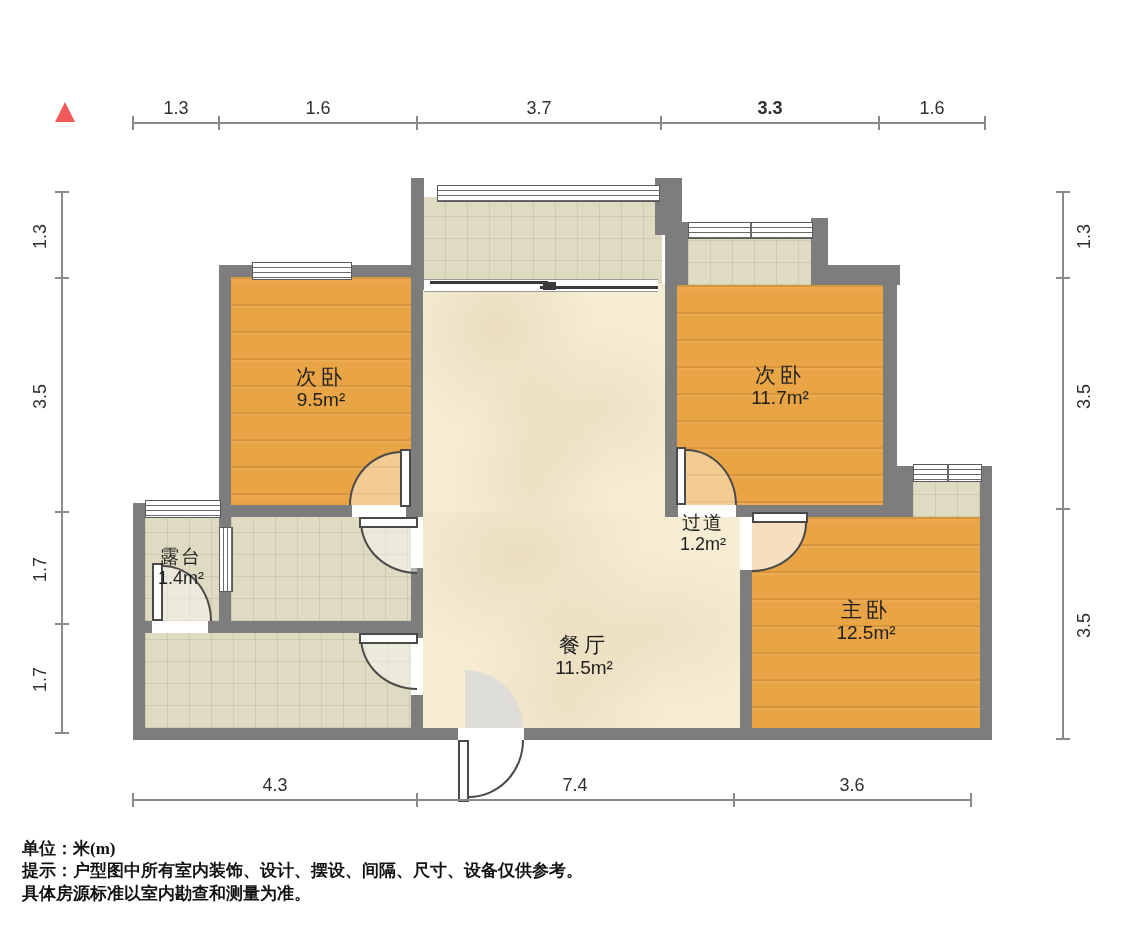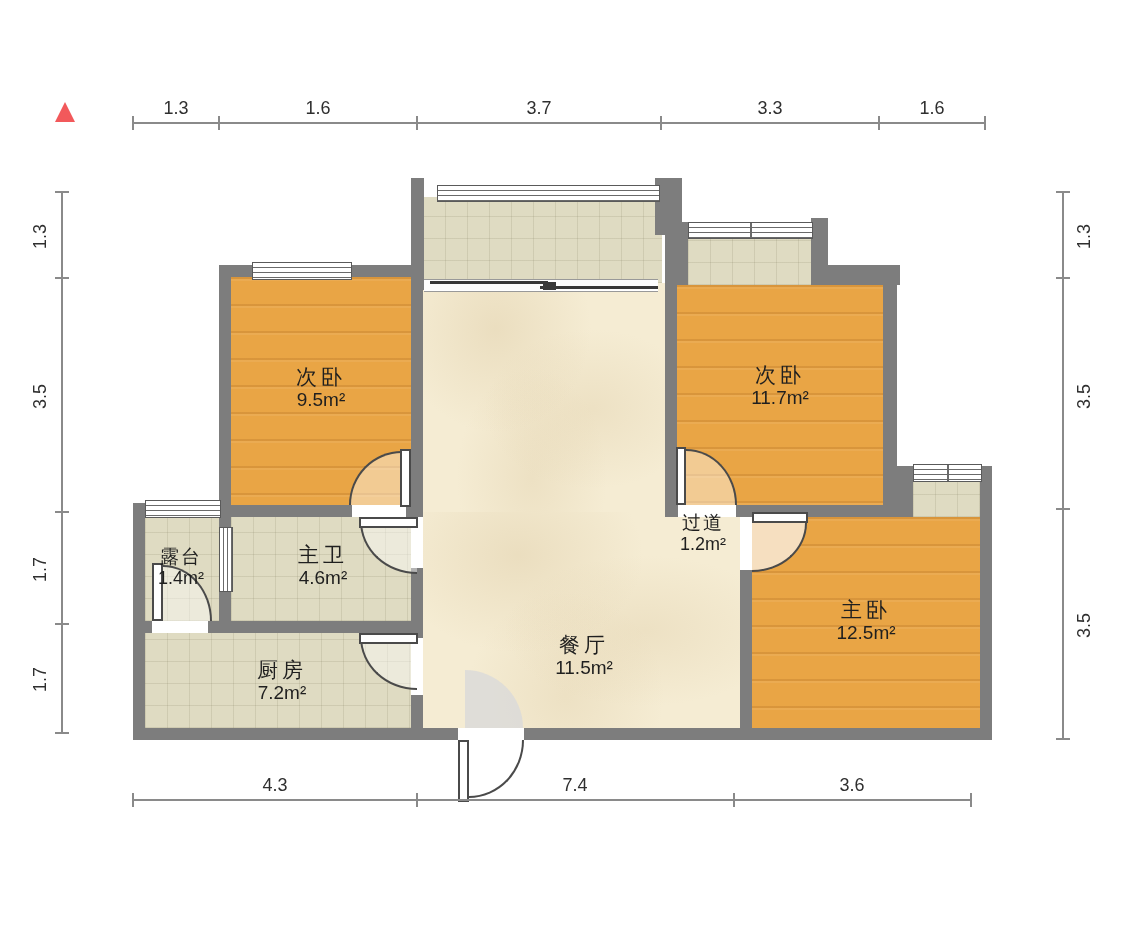--- a/index.html
+++ b/index.html
@@ -141,52 +141,44 @@
     <div class="ra">9.5m²</div>
   </div>
   <div class="room-label" style="left:708px;top:363px;width:144px;">
     <div class="rn">次卧</div>
     <div class="ra">11.7m²</div>
   </div>
   <div class="room-label" style="left:143px;top:546px;width:76px;">
     <div class="rn" style="font-size:19px;letter-spacing:2px;">露台</div>
     <div class="ra" style="font-size:18px;">1.4m²</div>
   </div>
-  <div class="room-label" style="left:253px;top:543px;width:140px;">
-    <div class="rn">主卫</div>
-    <div class="ra">4.6m²</div>
-  </div>
   <div class="room-label" style="left:663px;top:512px;width:80px;">
     <div class="rn" style="font-size:19px;letter-spacing:2px;">过道</div>
     <div class="ra" style="font-size:18px;">1.2m²</div>
   </div>
   <div class="room-label" style="left:796px;top:598px;width:140px;">
     <div class="rn">主卧</div>
     <div class="ra">12.5m²</div>
-  </div>
-  <div class="room-label" style="left:212px;top:658px;width:140px;">
-    <div class="rn">厨房</div>
-    <div class="ra">7.2m²</div>
   </div>
   <div class="room-label" style="left:514px;top:633px;width:140px;">
     <div class="rn">餐厅</div>
     <div class="ra">11.5m²</div>
   </div>
 
   <div class="abs dim-line" style="left:133px;top:122px;width:852px;height:2px;"></div>
   <div class="tick-v" style="left:132px;top:116px;"></div>
   <div class="tick-v" style="left:218px;top:116px;"></div>
   <div class="tick-v" style="left:416px;top:116px;"></div>
   <div class="tick-v" style="left:660px;top:116px;"></div>
   <div class="tick-v" style="left:878px;top:116px;"></div>
   <div class="tick-v" style="left:984px;top:116px;"></div>
   <div class="dim-label" style="left:176px;top:98px;">1.3</div>
   <div class="dim-label" style="left:318px;top:98px;">1.6</div>
   <div class="dim-label" style="left:539px;top:98px;">3.7</div>
-  <div class="dim-label" style="left:770px;top:98px;">3.3</div>
+  <div class="dim-label" style="left:770px;top:98px;font-weight:bold;">3.3</div>
   <div class="dim-label" style="left:932px;top:98px;">1.6</div>
 
   <div class="abs dim-line" style="left:61px;top:192px;width:2px;height:541px;"></div>
   <div class="tick-h" style="left:55px;top:191px;"></div>
   <div class="tick-h" style="left:55px;top:277px;"></div>
   <div class="tick-h" style="left:55px;top:511px;"></div>
   <div class="tick-h" style="left:55px;top:623px;"></div>
   <div class="tick-h" style="left:55px;top:732px;"></div>
   <div class="dim-label-v" style="left:28px;top:226px;">1.3</div>
   <div class="dim-label-v" style="left:28px;top:386px;">3.5</div>
@@ -204,14 +196,19 @@
 
   <div class="abs dim-line" style="left:133px;top:799px;width:838px;height:2px;"></div>
   <div class="tick-v" style="left:132px;top:793px;"></div>
   <div class="tick-v" style="left:416px;top:793px;"></div>
   <div class="tick-v" style="left:733px;top:793px;"></div>
   <div class="tick-v" style="left:970px;top:793px;"></div>
   <div class="dim-label" style="left:275px;top:775px;">4.3</div>
   <div class="dim-label" style="left:575px;top:775px;">7.4</div>
   <div class="dim-label" style="left:852px;top:775px;">3.6</div>
 
+  <div class="footer">
+    <div>单位：米(m)</div>
+    <div>提示：户型图中所有室内装饰、设计、摆设、间隔、尺寸、设备仅供参考。</div>
+    <div>具体房源标准以室内勘查和测量为准。</div>
+  </div>
 
 </div>
 
 </body></html>

